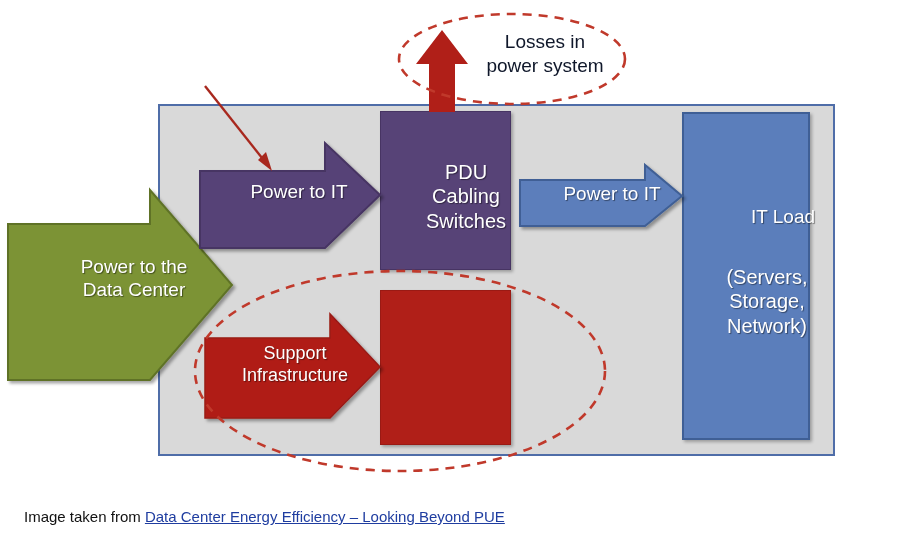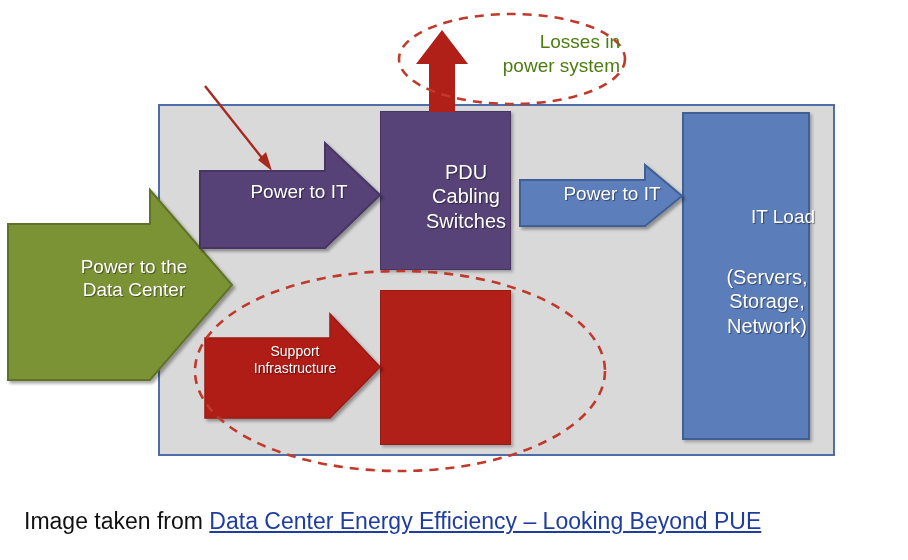--- a/index.html
+++ b/index.html
@@ -56,32 +56,32 @@
     justify-content: center;
     flex-direction: column;
     margin-left: 20px;
   }
   .lbl-green   { left: 14px;  top: 255px; width: 200px; font-size: 19px; }
   .lbl-purple  { left: 204px; top: 180px; width: 150px; font-size: 19px; }
   .lbl-pdu     { left: 382px; top: 160px; width: 128px; font-size: 20px; }
   .lbl-blue    { left: 527px; top: 182px; width: 130px; font-size: 19px; }
   .lbl-itload  { left: 684px; top: 205px; width: 126px; font-size: 19px; padding-left: 16px; }
   .lbl-itload2 { left: 684px; top: 265px; width: 126px; font-size: 20px; }
-  .lbl-red-arrow { left: 205px; top: 343px; width: 140px; font-size: 14px; }
+  .lbl-red-arrow { left: 205px; top: 343px; width: 140px; font-size: 18px; }
   .lbl-redbox  { left: 382px; top: 300px; width: 128px; font-size: 19px; }
 
   .losses-label {
     position: absolute;
     left: 470px;
     top: 30px;
     width: 150px;
-    color: #4d7c0f;
+    color: #0f172a;
     font-size: 19px;
     line-height: 1.28;
-    text-align: right;
+    text-align: center;
     white-space: pre-line;
     font-family: "Liberation Sans", sans-serif;
   }
 
   
   .solid-box {
     position: absolute;
     box-sizing: border-box;
   }
   #pdu-box {
@@ -101,21 +101,21 @@
     background: #5b7ebb;
     border: 2px solid #3f5f95;
     box-shadow: 2px 2px 3px rgba(0,0,0,0.28);
   }
 
   
   #caption {
     position: absolute;
     left: 24px;
     top: 508px;
-    font-size: 23px;
+    font-size: 15px;
     color: #111111;
     font-family: "Liberation Sans", sans-serif;
     white-space: nowrap;
   }
   #caption-link {
     color: #1f3da0;
     text-decoration: underline;
     cursor: pointer;
   }
 </style>

